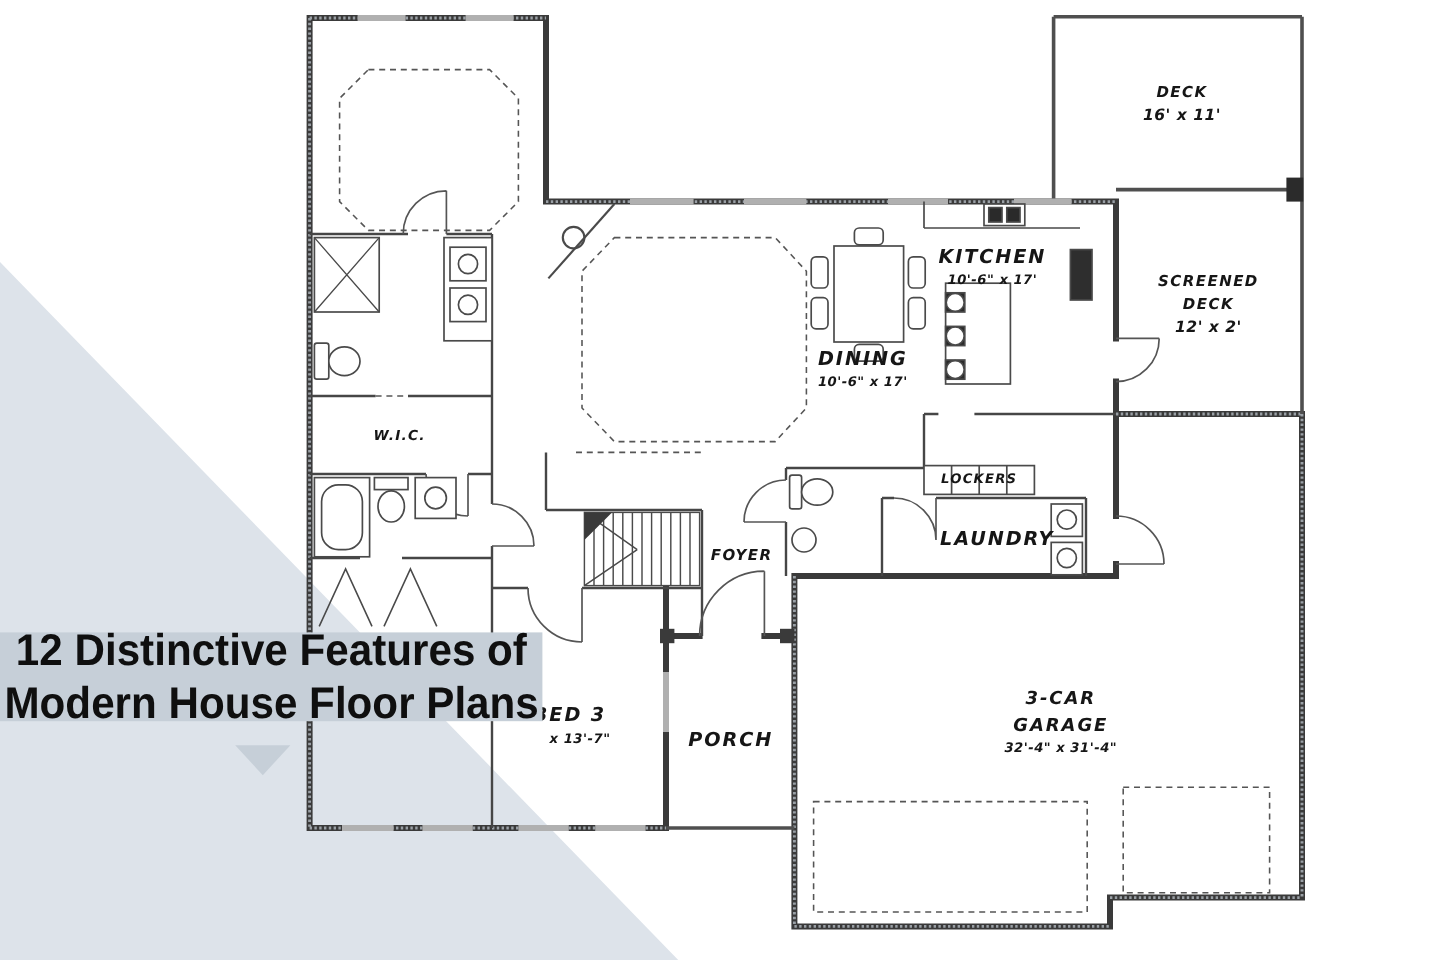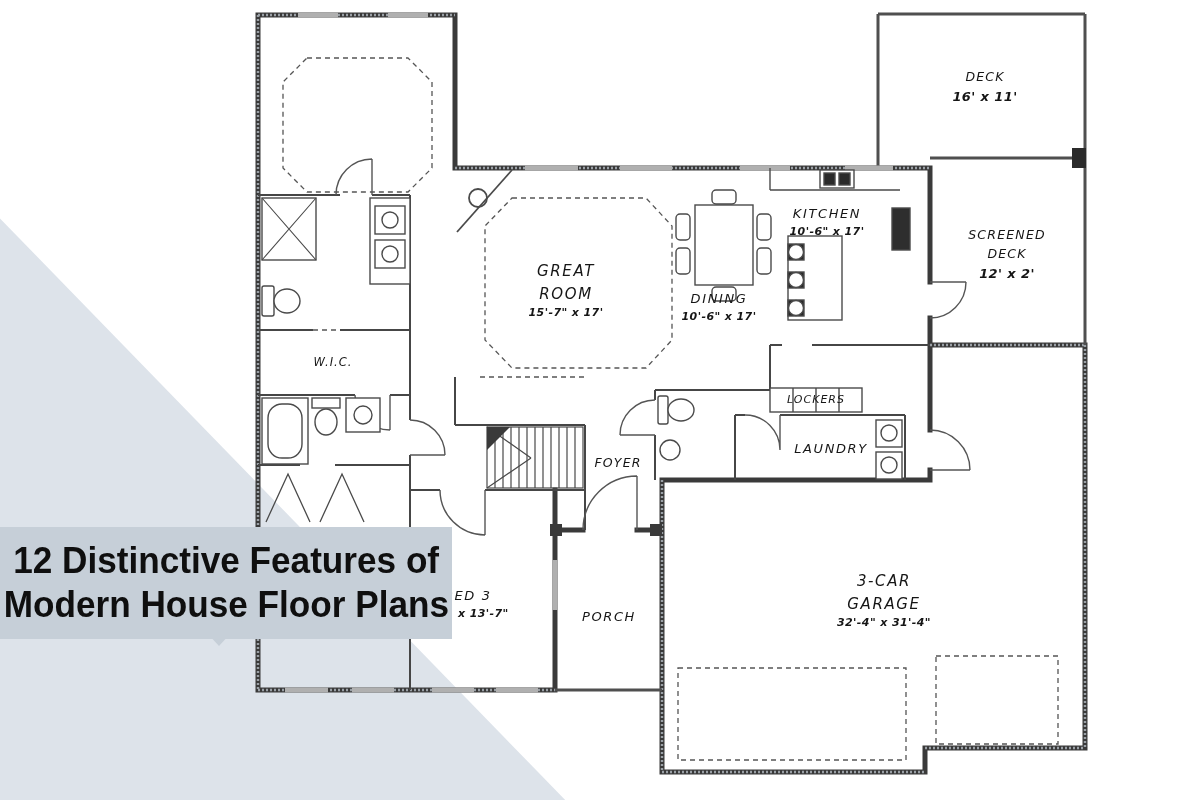--- a/index.html
+++ b/index.html
@@ -9,31 +9,31 @@
   .wedge{position:absolute;left:0;top:0;width:1200px;height:800px;z-index:10;
          background:#dde3ea;
          -webkit-clip-path:polygon(0 27.3%,47.1% 100%,0 100%);
          clip-path:polygon(0 27.3%,47.1% 100%,0 100%);}
   
   .plan{position:absolute;left:0;top:0;z-index:20;}
   
   .room-label{position:absolute;z-index:30;display:flex;flex-direction:column;align-items:center;
               transform:translate(-50%,-50%);font-style:italic;color:#161616;text-align:center;
               white-space:nowrap;line-height:1.5;}
-  .room-label .rname{font-size:15px;font-weight:400;letter-spacing:1.6px;}
+  .room-label .rname{font-size:15px;font-weight:700;letter-spacing:1.6px;}
   .room-label .rdims{font-size:11px;font-weight:600;letter-spacing:0.4px;}
-  .room-label.md .rname{font-size:13px;}
+  .room-label.md .rname{font-size:16px;}
   .room-label.sm .rname{font-size:12.5px;letter-spacing:1.2px;}
   .room-label.sm .rdims{font-size:13px;}
   .room-label.xs .rname{font-size:11.5px;letter-spacing:1px;}
   .room-label.tiny .rname{font-size:11px;letter-spacing:1px;}
   .room-label.leftalign{transform:translate(0,-50%);align-items:flex-start;text-align:left;}
   .room-label.leftalign .rdims{padding-left:14px;}
   
-  .title-band{position:absolute;left:0;top:527px;width:452px;height:112px;z-index:40;
+  .title-band{position:absolute;left:0;top:527px;width:452px;height:74px;z-index:40;
               background:#c6cfd8;display:flex;flex-direction:column;align-items:center;
               justify-content:center;}
   .title-line{font-family:"Liberation Sans",sans-serif;font-weight:700;font-size:37px;
               line-height:44px;color:#0f0f0f;letter-spacing:0px;transform:scaleX(0.95);
               white-space:nowrap;}
   .band-pointer{position:absolute;left:196px;top:621px;width:0;height:0;z-index:40;
                 border-left:23px solid transparent;border-right:23px solid transparent;
                 border-top:25px solid #c6cfd8;}
 </style>
 </head>
@@ -189,25 +189,20 @@
       <circle cx="363" cy="415" r="9"></circle>
     </g>
 
     <g stroke="#4a4a4a" stroke-width="1.4" fill="#ffffff">
       <rect x="658" y="396" width="10" height="28" rx="2"></rect>
       <ellipse cx="681" cy="410" rx="13" ry="11"></ellipse>
       <circle cx="670" cy="450" r="10"></circle>
     </g>
   </svg>
 
-  <div class="room-label" style="left:566px;top:291px">
-    <span class="rname">GREAT</span>
-    <span class="rname">ROOM</span>
-    <span class="rdims">15'-7" x 17'</span>
-  </div>
   <div class="room-label md" style="left:719px;top:307px">
     <span class="rname">DINING</span>
     <span class="rdims">10'-6" x 17'</span>
   </div>
   <div class="room-label md" style="left:827px;top:222px">
     <span class="rname">KITCHEN</span>
     <span class="rdims">10'-6" x 17'</span>
   </div>
   <div class="room-label sm" style="left:985px;top:87px">
     <span class="rname">DECK</span>

